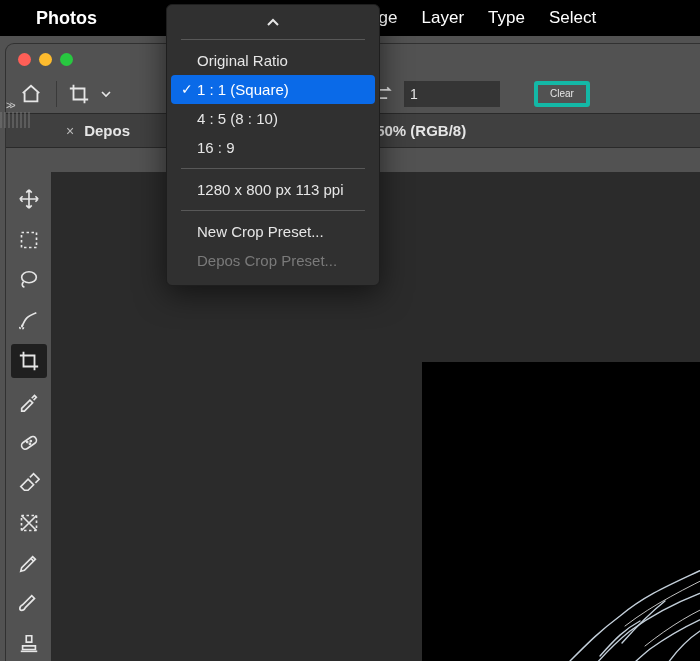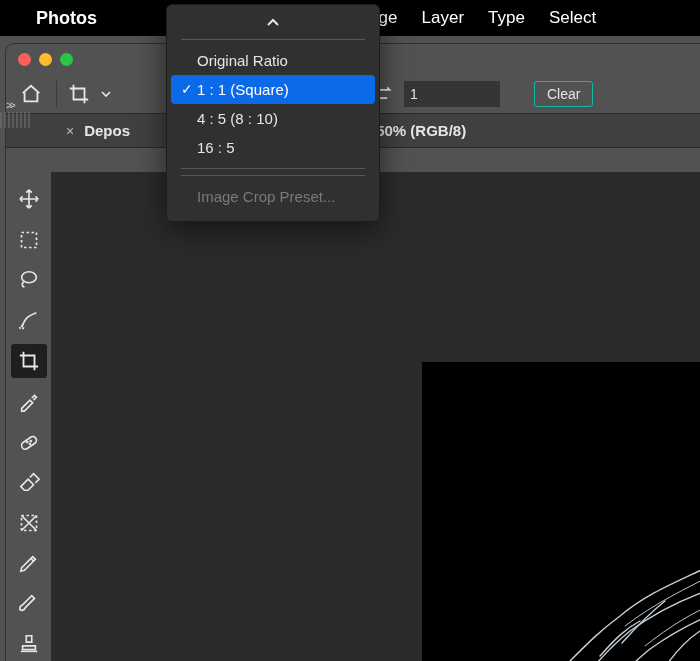--- a/index.html
+++ b/index.html
@@ -80,21 +80,21 @@
     width:30px;height:30px;display:flex;align-items:center;justify-content:center;
   }
   .crop-tool-icon{width:24px;height:24px;display:inline-flex;align-items:center;justify-content:center;}
   .swap-icon{width:22px;height:22px;display:inline-flex;align-items:center;justify-content:center;}
   .num-input{
     width:96px;height:26px;background:var(--input-bg);color:var(--text-light);
     border:none;outline:none;padding:2px 6px;font-size:14px;
   }
   .clear-btn{
     height:26px;padding:3px 12px;background:transparent;color:var(--text-light);
-    border:1px solid #14b8a6;border-radius:3px;font-size:14px;cursor:default;
+    border:4px solid #14b8a6;border-radius:3px;font-size:10px;cursor:default;
   }
   .opt-gap{flex:0 0 230px;}
 
   
   .tabs-row{
     height:34px;background:var(--panel-bg);
     border-bottom:1px solid var(--border);
     display:flex;align-items:center;
     color:var(--text-light);font-size:15px;font-weight:600;
     padding-left:60px;
@@ -351,21 +351,23 @@
       </svg>
   </div>
   <div class="dd-divider"></div>
 
   <div class="dd-item header">Original Ratio</div>
   <div class="dd-item selected">
     <span class="check">✓</span>
     <span>1 : 1 (Square)</span>
   </div>
   <div class="dd-item">4 : 5 (8 : 10)</div>
-  <div class="dd-item">16 : 5</div>
+  <div class="dd-item">16 : 9</div>
 
   <div class="dd-divider"></div>
 
+  <div class="dd-item">1280 x 800 px 113 ppi</div>
 
   <div class="dd-divider"></div>
 
-  <div class="dd-item disabled">Image Crop Preset...</div>
+  <div class="dd-item">New Crop Preset...</div>
+  <div class="dd-item disabled">Depos Crop Preset...</div>
 </div>
 
 </body></html>

